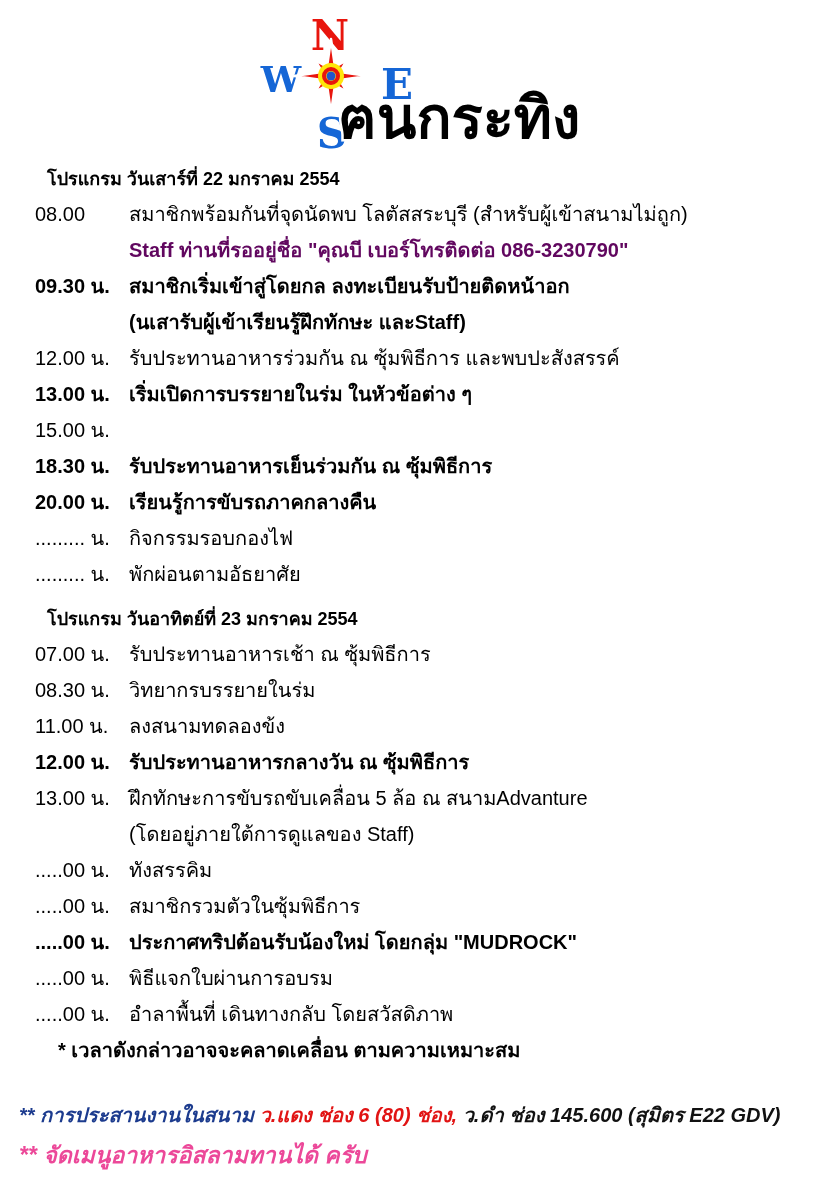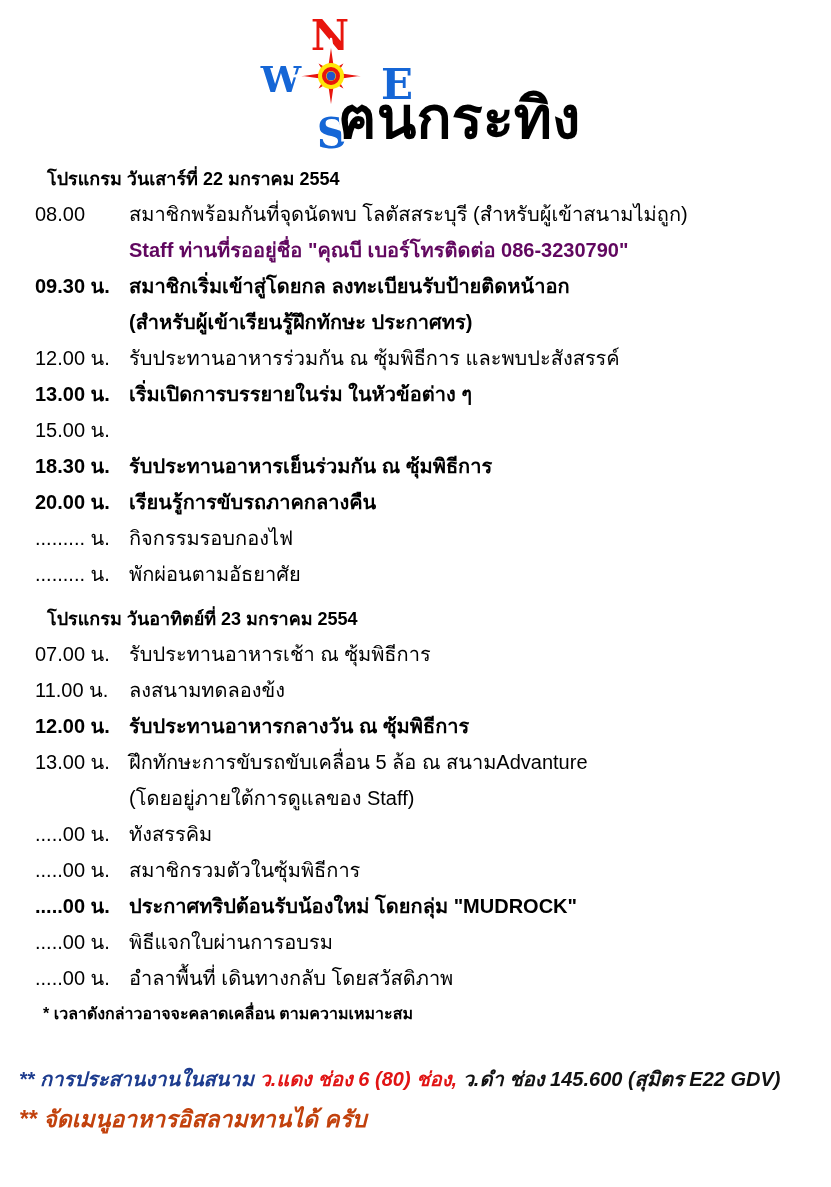--- a/index.html
+++ b/index.html
@@ -21,21 +21,21 @@
   .content { position:absolute; left:0; top:162px; width:831px; }
   .prog-header { margin-left:47px; font-size:18px; font-weight:bold; height:34px; line-height:34px; white-space:pre; }
   .rows { margin-top:0; }
   .row { display:flex; align-items:center; height:36px; font-size:20px; }
   .row.bold { font-weight:bold; }
   .time { flex:none; margin-left:35px; width:94px; white-space:pre; }
   .desc { flex:1; white-space:pre; }
 
   .program + .program { margin-top:10px; }
 
-  .footnote { margin-left:43px; font-size:16px; font-weight:bold; height:36px; line-height:36px; white-space:pre; }
+  .footnote { margin-left:58px; font-size:20px; font-weight:bold; height:36px; line-height:36px; white-space:pre; }
 
   .footer { margin-left:19px; margin-top:28px;font-style:italic; }
   .coord-line { font-size:20px; font-weight:bold; height:38px; line-height:38px; white-space:pre; }
   .halal-line { font-size:23px; font-weight:bold; height:42px; line-height:42px; white-space:pre; }
 </style>
 </head>
 <body>
 
 <div class="page">
 
@@ -68,21 +68,21 @@
           <div class="row bold">
             <span class="time"></span>
             <span class="desc" style="color: rgb(97, 7, 95);">Staff ท่านที่รออยู่ชื่อ "คุณบี เบอร์โทรติดต่อ 086-3230790"</span>
           </div>
           <div class="row bold">
             <span class="time">09.30 น.</span>
             <span class="desc">สมาชิกเริ่มเข้าสู่โดยกล ลงทะเบียนรับป้ายติดหน้าอก</span>
           </div>
           <div class="row bold">
             <span class="time"></span>
-            <span class="desc">(สำหรับผู้เข้าเรียนรู้ฝึกทักษะ ประกาศทร)</span>
+            <span class="desc">(นเสารับผู้เข้าเรียนรู้ฝึกทักษะ และStaff)</span>
           </div>
           <div class="row">
             <span class="time">12.00 น.</span>
             <span class="desc">รับประทานอาหารร่วมกัน ณ ซุ้มพิธีการ และพบปะสังสรรค์</span>
           </div>
           <div class="row bold">
             <span class="time">13.00 น.</span>
             <span class="desc">เริ่มเปิดการบรรยายในร่ม ในหัวข้อต่าง ๆ</span>
           </div>
           <div class="row">
@@ -106,20 +106,24 @@
           </div>
         </div>
     </section>
 
     <section class="program">
       <h2 class="prog-header">โปรแกรม วันอาทิตย์ที่ 23 มกราคม 2554</h2>
       <div class="rows">
           <div class="row">
             <span class="time">07.00 น.</span>
             <span class="desc">รับประทานอาหารเช้า ณ ซุ้มพิธีการ</span>
+          </div>
+          <div class="row">
+            <span class="time">08.30 น.</span>
+            <span class="desc">วิทยากรบรรยายในร่ม</span>
           </div>
           <div class="row">
             <span class="time">11.00 น.</span>
             <span class="desc">ลงสนามทดลองข้ง</span>
           </div>
           <div class="row bold">
             <span class="time">12.00 น.</span>
             <span class="desc">รับประทานอาหารกลางวัน ณ ซุ้มพิธีการ</span>
           </div>
           <div class="row">
@@ -150,17 +154,17 @@
             <span class="time">.....00 น.</span>
             <span class="desc">อำลาพื้นที่ เดินทางกลับ โดยสวัสดิภาพ</span>
           </div>
         </div>
     </section>
 
     <div class="footnote">* เวลาดังกล่าวอาจจะคลาดเคลื่อน ตามความเหมาะสม</div>
 
     <div class="footer">
       <div class="coord-line"><span style="color: rgb(28, 59, 142);">** การประสานงานในสนาม </span><span style="color: rgb(225, 20, 20);">ว.แดง ช่อง 6 (80) ช่อง, </span><span style="color: rgb(17, 17, 17);">ว.ดำ ช่อง 145.600 (สุมิตร E22 GDV)</span></div>
-      <div class="halal-line" style="color: #c2410c;">** จัดเมนูอาหารอิสลามทานได้ ครับ</div>
+      <div class="halal-line" style="color: #ec4899;">** จัดเมนูอาหารอิสลามทานได้ ครับ</div>
     </div>
 
   </div>
 </div>
 
 </body></html>

